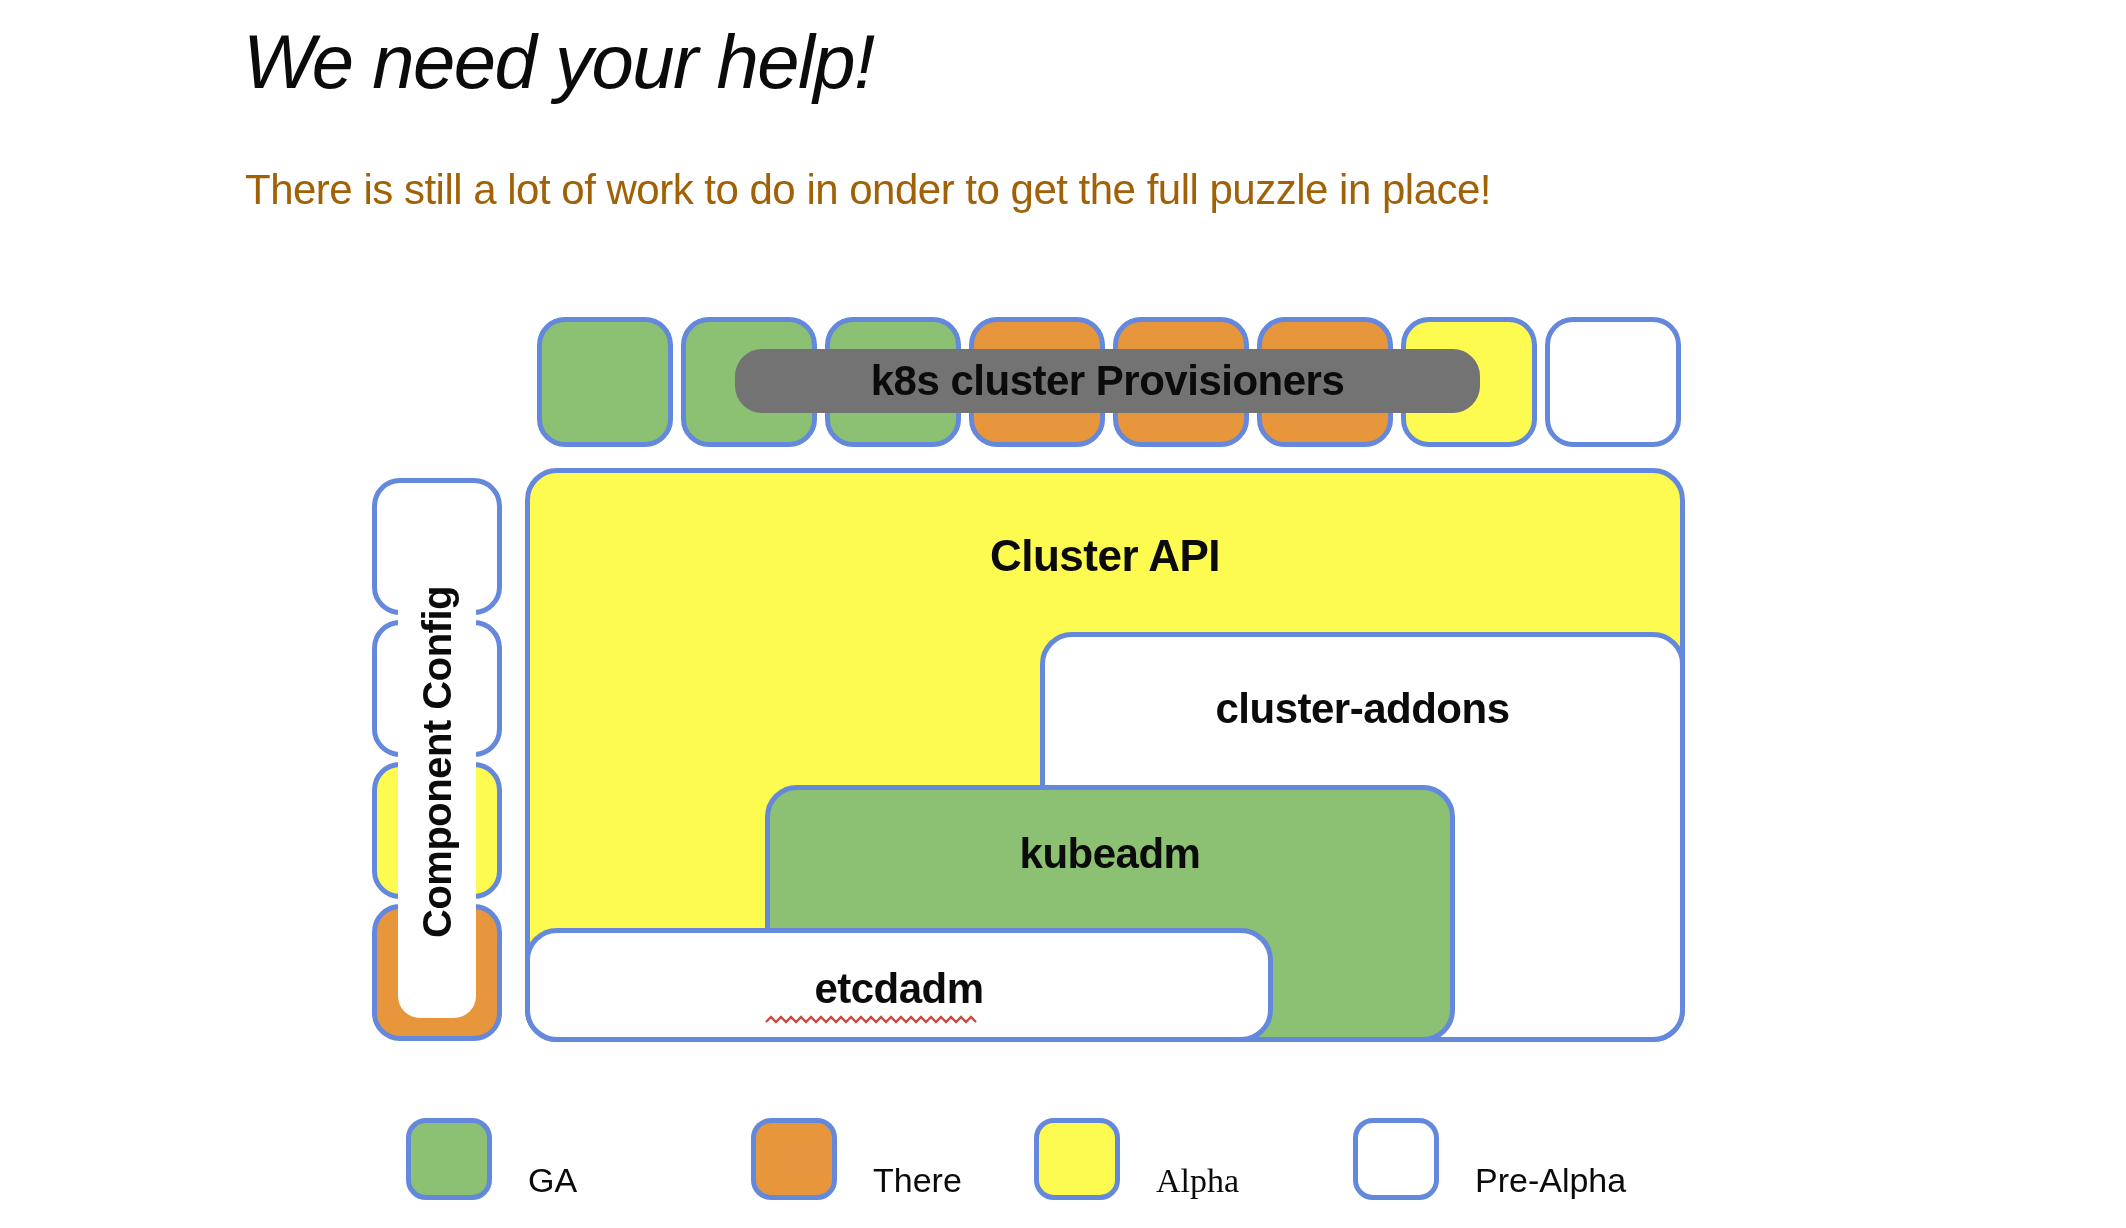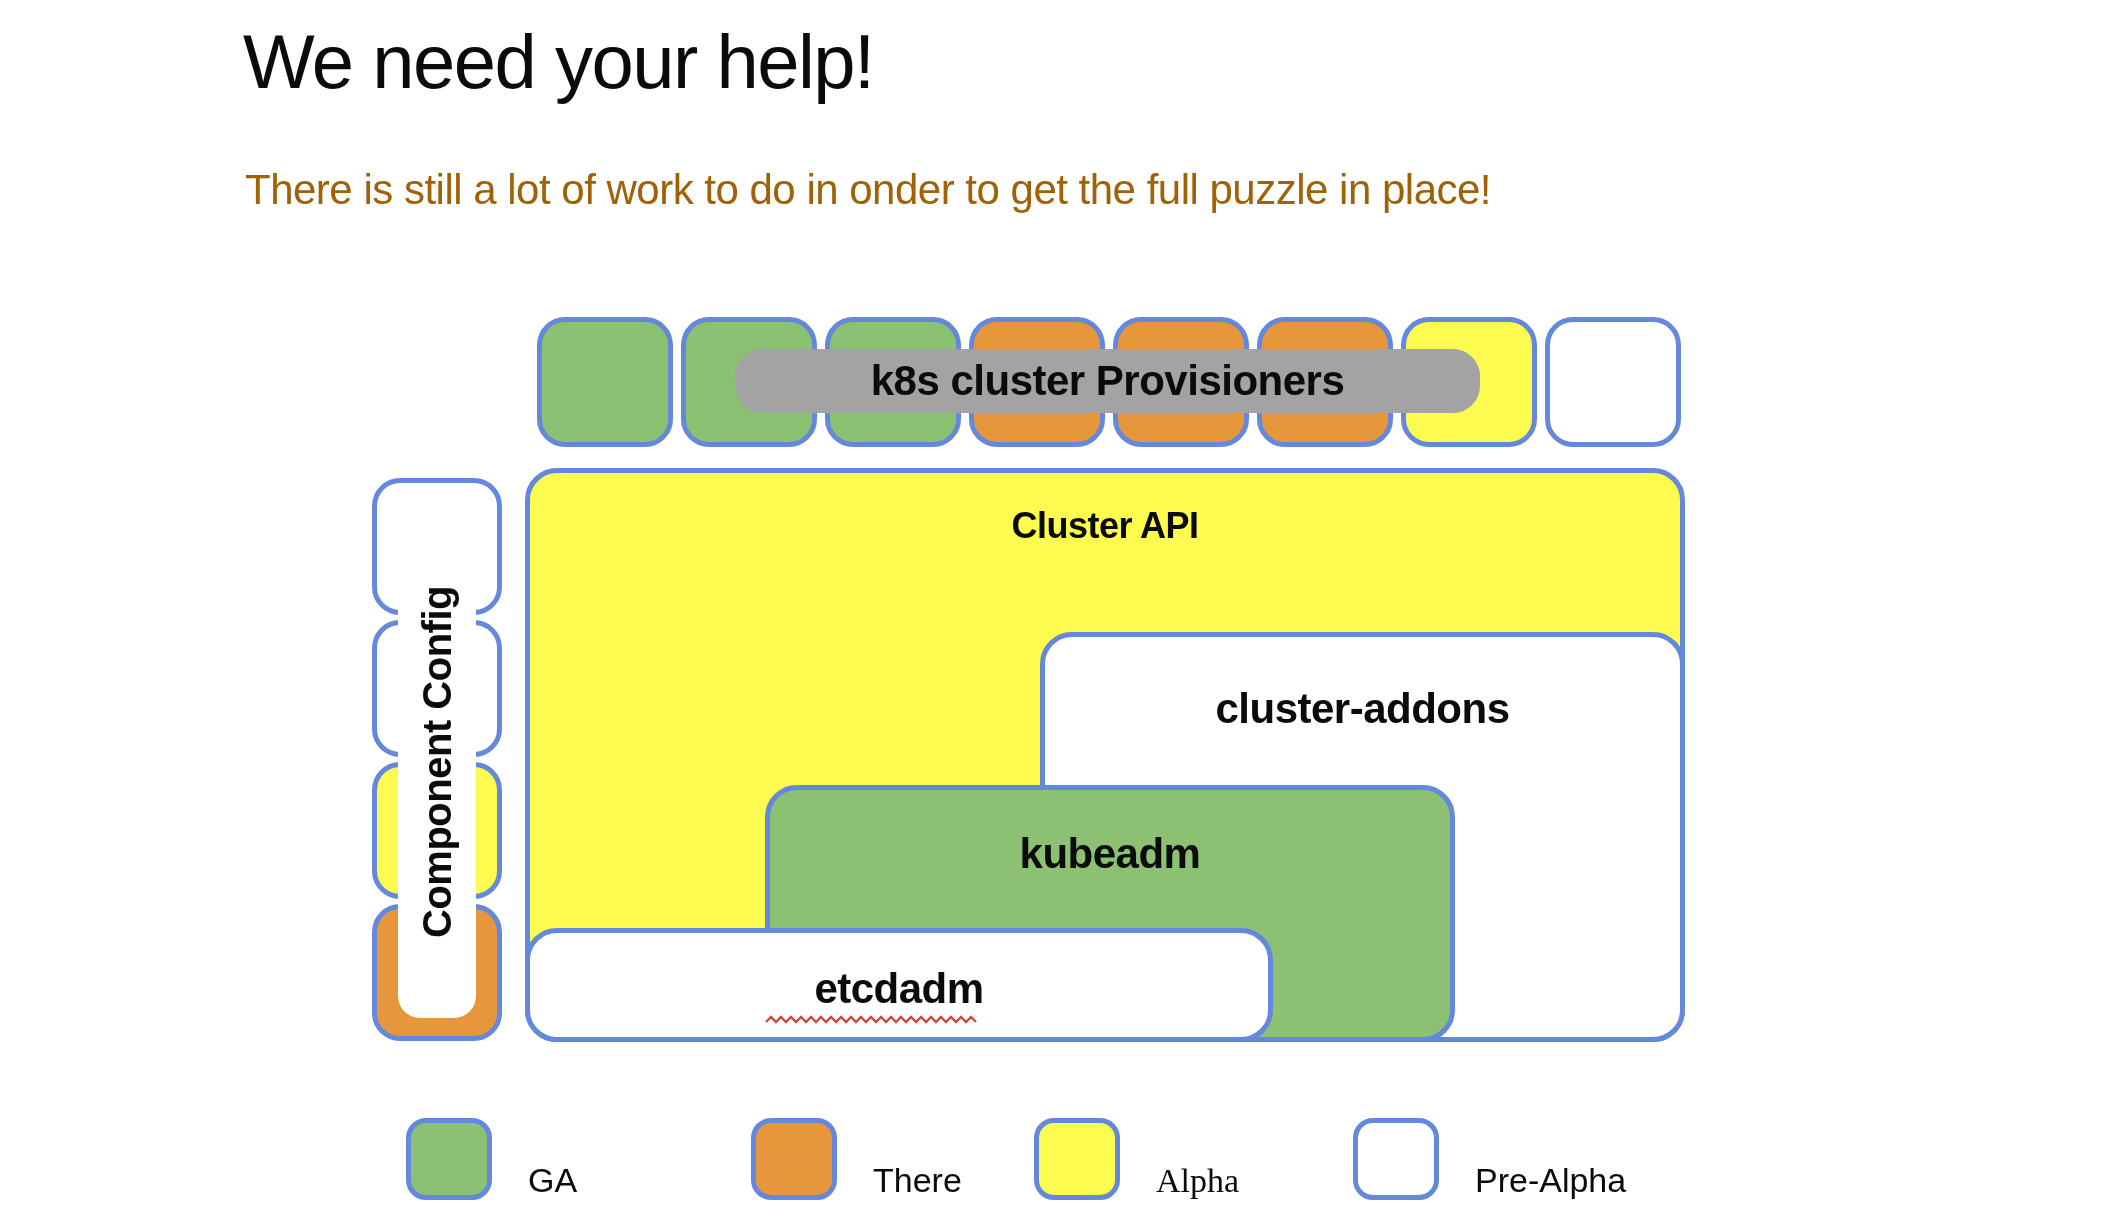--- a/index.html
+++ b/index.html
@@ -15,21 +15,21 @@
     position:relative;
     width:2126px;height:1228px;
     background:#ffffff;
     overflow:hidden;
     font-family:"Liberation Sans","DejaVu Sans",sans-serif;
     color:#0b0b0b;
   }
   .title{
     position:absolute;left:243px;top:18px;
     font-size:76px;font-weight:400;letter-spacing:-1.5px;
-    color:#0b0b0b;white-space:nowrap;
+    color:#0b0b0b;white-space:nowrap;font-style:italic;
   }
   .subtitle{
     position:absolute;left:245px;top:166px;
     font-size:42px;font-weight:400;letter-spacing:-0.5px;
     color:#a16207;white-space:nowrap;
   }
   .piece{
     position:absolute;
     box-sizing:border-box;
     border:5px solid var(--border-blue,#6488DC);
@@ -37,21 +37,21 @@
     background:#fff;
   }
   .status-ga{background:var(--ga-green,#8CC173);}
   .status-beta{background:var(--beta-orange,#E8963C);}
   .status-alpha{background:var(--alpha-yellow,#FDFB50);}
   .status-pre{background:var(--pre-alpha-white,#FFFFFF);}
   .top-piece{top:317px;width:136px;height:130px;}
   .cc-piece{left:372px;width:130px;height:137px;}
   .band-label{
     position:absolute;left:735px;top:349px;width:745px;height:64px;
-    background:#a3a3a3;z-index:5;
+    background:#737373;z-index:5;
     display:flex;align-items:center;justify-content:center;
     font-size:42px;font-weight:700;letter-spacing:-0.5px;
     white-space:nowrap;
     border-radius:27px;
   }
   .box{
     position:absolute;
     box-sizing:border-box;
     border:5px solid var(--border-blue,#6488DC);
     border-radius:32px;
@@ -113,21 +113,21 @@
     <div class="piece cc-piece status-pre" style="top:478px"></div>
     <div class="piece cc-piece status-pre" style="top:620px"></div>
     <div class="piece cc-piece status-alpha" style="top:762px"></div>
     <div class="piece cc-piece status-beta" style="top:904px"></div>
     <div class="cc-label-rect">
       <span class="cc-label-text">Component Config</span>
     </div>
   </div>
 
   <div class="box cluster-api">
-    <div class="box-label" style="top:32px;font-size:36px;">Cluster API</div>
+    <div class="box-label" style="top:58px;font-size:44px;">Cluster API</div>
   </div>
 
   <div class="box kubeadm">
     <div class="box-label" style="top:40px;">kubeadm</div>
   </div>
 
   <div class="box cluster-addons">
     <div class="box-label" style="top:48px;">cluster-addons</div>
   </div>
 

